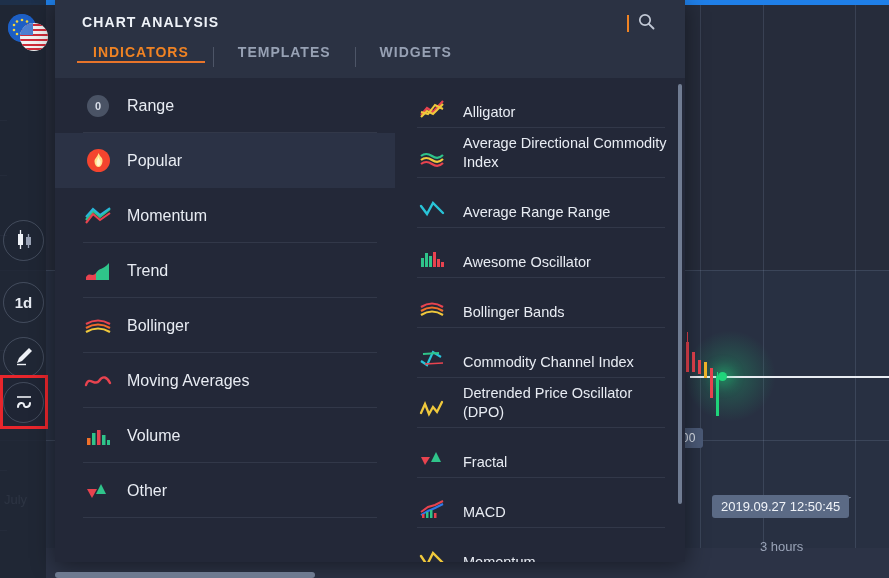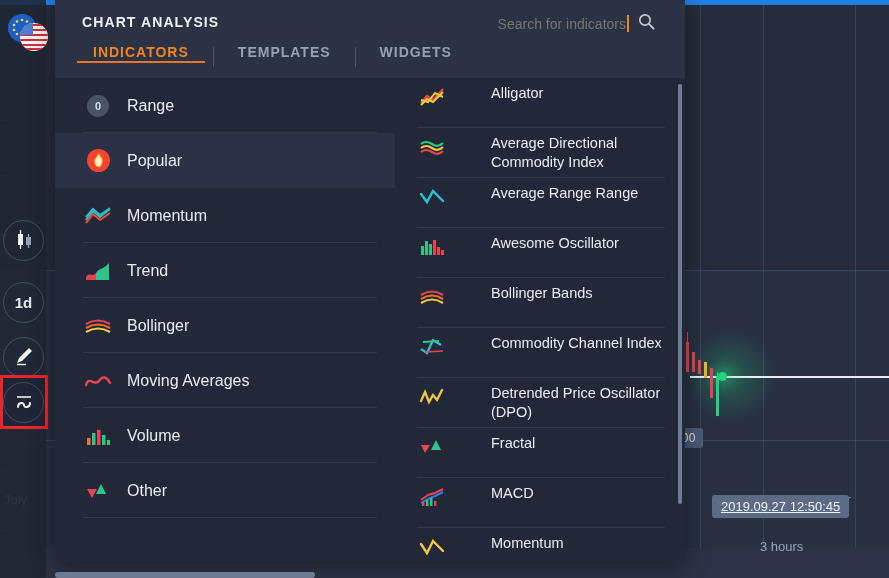--- a/index.html
+++ b/index.html
@@ -23,21 +23,21 @@
 
   .candle{position:absolute;width:3px;}
   .wick{position:absolute;left:1px;width:1px;}
 
   .price-tag{
     position:absolute;background:#4b5a77;color:#dfe5ee;border-radius:3px;
     font-size:12px;padding:3px 7px;letter-spacing:.2px;
   }
   .time-tag{
     position:absolute;background:#5b6a85;color:#f0f3f8;border-radius:3px;
-    font-size:13px;padding:4px 9px;white-space:nowrap;text-decoration:underline;
+    font-size:13px;padding:4px 9px;white-space:nowrap;
   }
   .axis-label{position:absolute;color:#8b96ab;font-size:13px;}
   .axis-tick{position:absolute;width:7px;height:1px;background:#4d566b;}
   .bottom-axis{position:absolute;left:0;right:0;bottom:0;height:30px;background:#2c3346;}
 
   
   .toolbar{position:absolute;left:0;top:0;width:46px;height:578px;background:rgba(31,37,51,.88);}
   .tb-btn{
     position:absolute;left:3px;width:41px;height:41px;border-radius:50%;
     border:1px solid rgba(150,163,187,.30);
@@ -84,21 +84,21 @@
   .cat:not(.sel):after{content:"";position:absolute;left:28px;right:18px;bottom:0;height:1px;background:rgba(120,132,155,.18);}
   .cat .ci{width:30px;height:26px;display:flex;align-items:center;justify-content:center;margin-right:14px;}
   .cat .cl{color:#e8ecf3;font-size:16px;}
   .badge0{width:22px;height:22px;border-radius:50%;background:#4a5365;color:#d9dee8;
           font-size:11px;font-weight:bold;display:flex;align-items:center;justify-content:center;}
   .flame{width:23px;height:23px;border-radius:50%;background:#f4442e;
          display:flex;align-items:center;justify-content:center;font-size:13px;}
 
   
   .inds{position:absolute;left:340px;top:78px;width:290px;bottom:0;background:#232838;overflow:hidden;}
-  .ind{position:relative;min-height:50px;display:flex;align-items:flex-start;padding:6px 14px 6px 22px;gap:28px;}
+  .ind{position:relative;min-height:50px;display:flex;align-items:flex-end;padding:6px 14px 6px 22px;}
   .ind:after{content:"";position:absolute;left:22px;right:20px;bottom:0;height:1px;background:rgba(120,132,155,.18);}
   .ind .ii{width:30px;min-width:30px;height:26px;display:flex;align-items:center;justify-content:center;margin-right:16px;}
   .ind .il{color:#e8ecf3;font-size:14.5px;line-height:19px;}
 
   .vscroll{position:absolute;right:3px;top:6px;width:4px;height:420px;background:#707c92;border-radius:2px;}
   .hscroll{position:absolute;left:55px;bottom:0;width:260px;height:6px;background:#6e7a90;border-radius:3px;}
 </style>
 </head>
 <body>
 
@@ -219,21 +219,20 @@
 
       <div class="tabs">
         <div class="tab active">INDICATORS</div>
         <div class="tab-div"></div>
         <div class="tab">TEMPLATES</div>
         <div class="tab-div"></div>
         <div class="tab">WIDGETS</div>
       </div>
 
       <div class="search-wrap">
-        <input class="search-input" value="" placeholder="Search for indicators" style="">
         <div class="caret"></div>
         <span>
           <svg width="17" height="17" viewBox="0 0 17 17">
             <circle cx="7" cy="7" r="5.2" stroke="#c2c9d6" stroke-width="1.7" fill="none"></circle>
             <line x1="10.8" y1="10.8" x2="15.5" y2="15.5" stroke="#c2c9d6" stroke-width="1.9" stroke-linecap="round"></line>
           </svg>
         </span>
       </div>
     </div>
 

